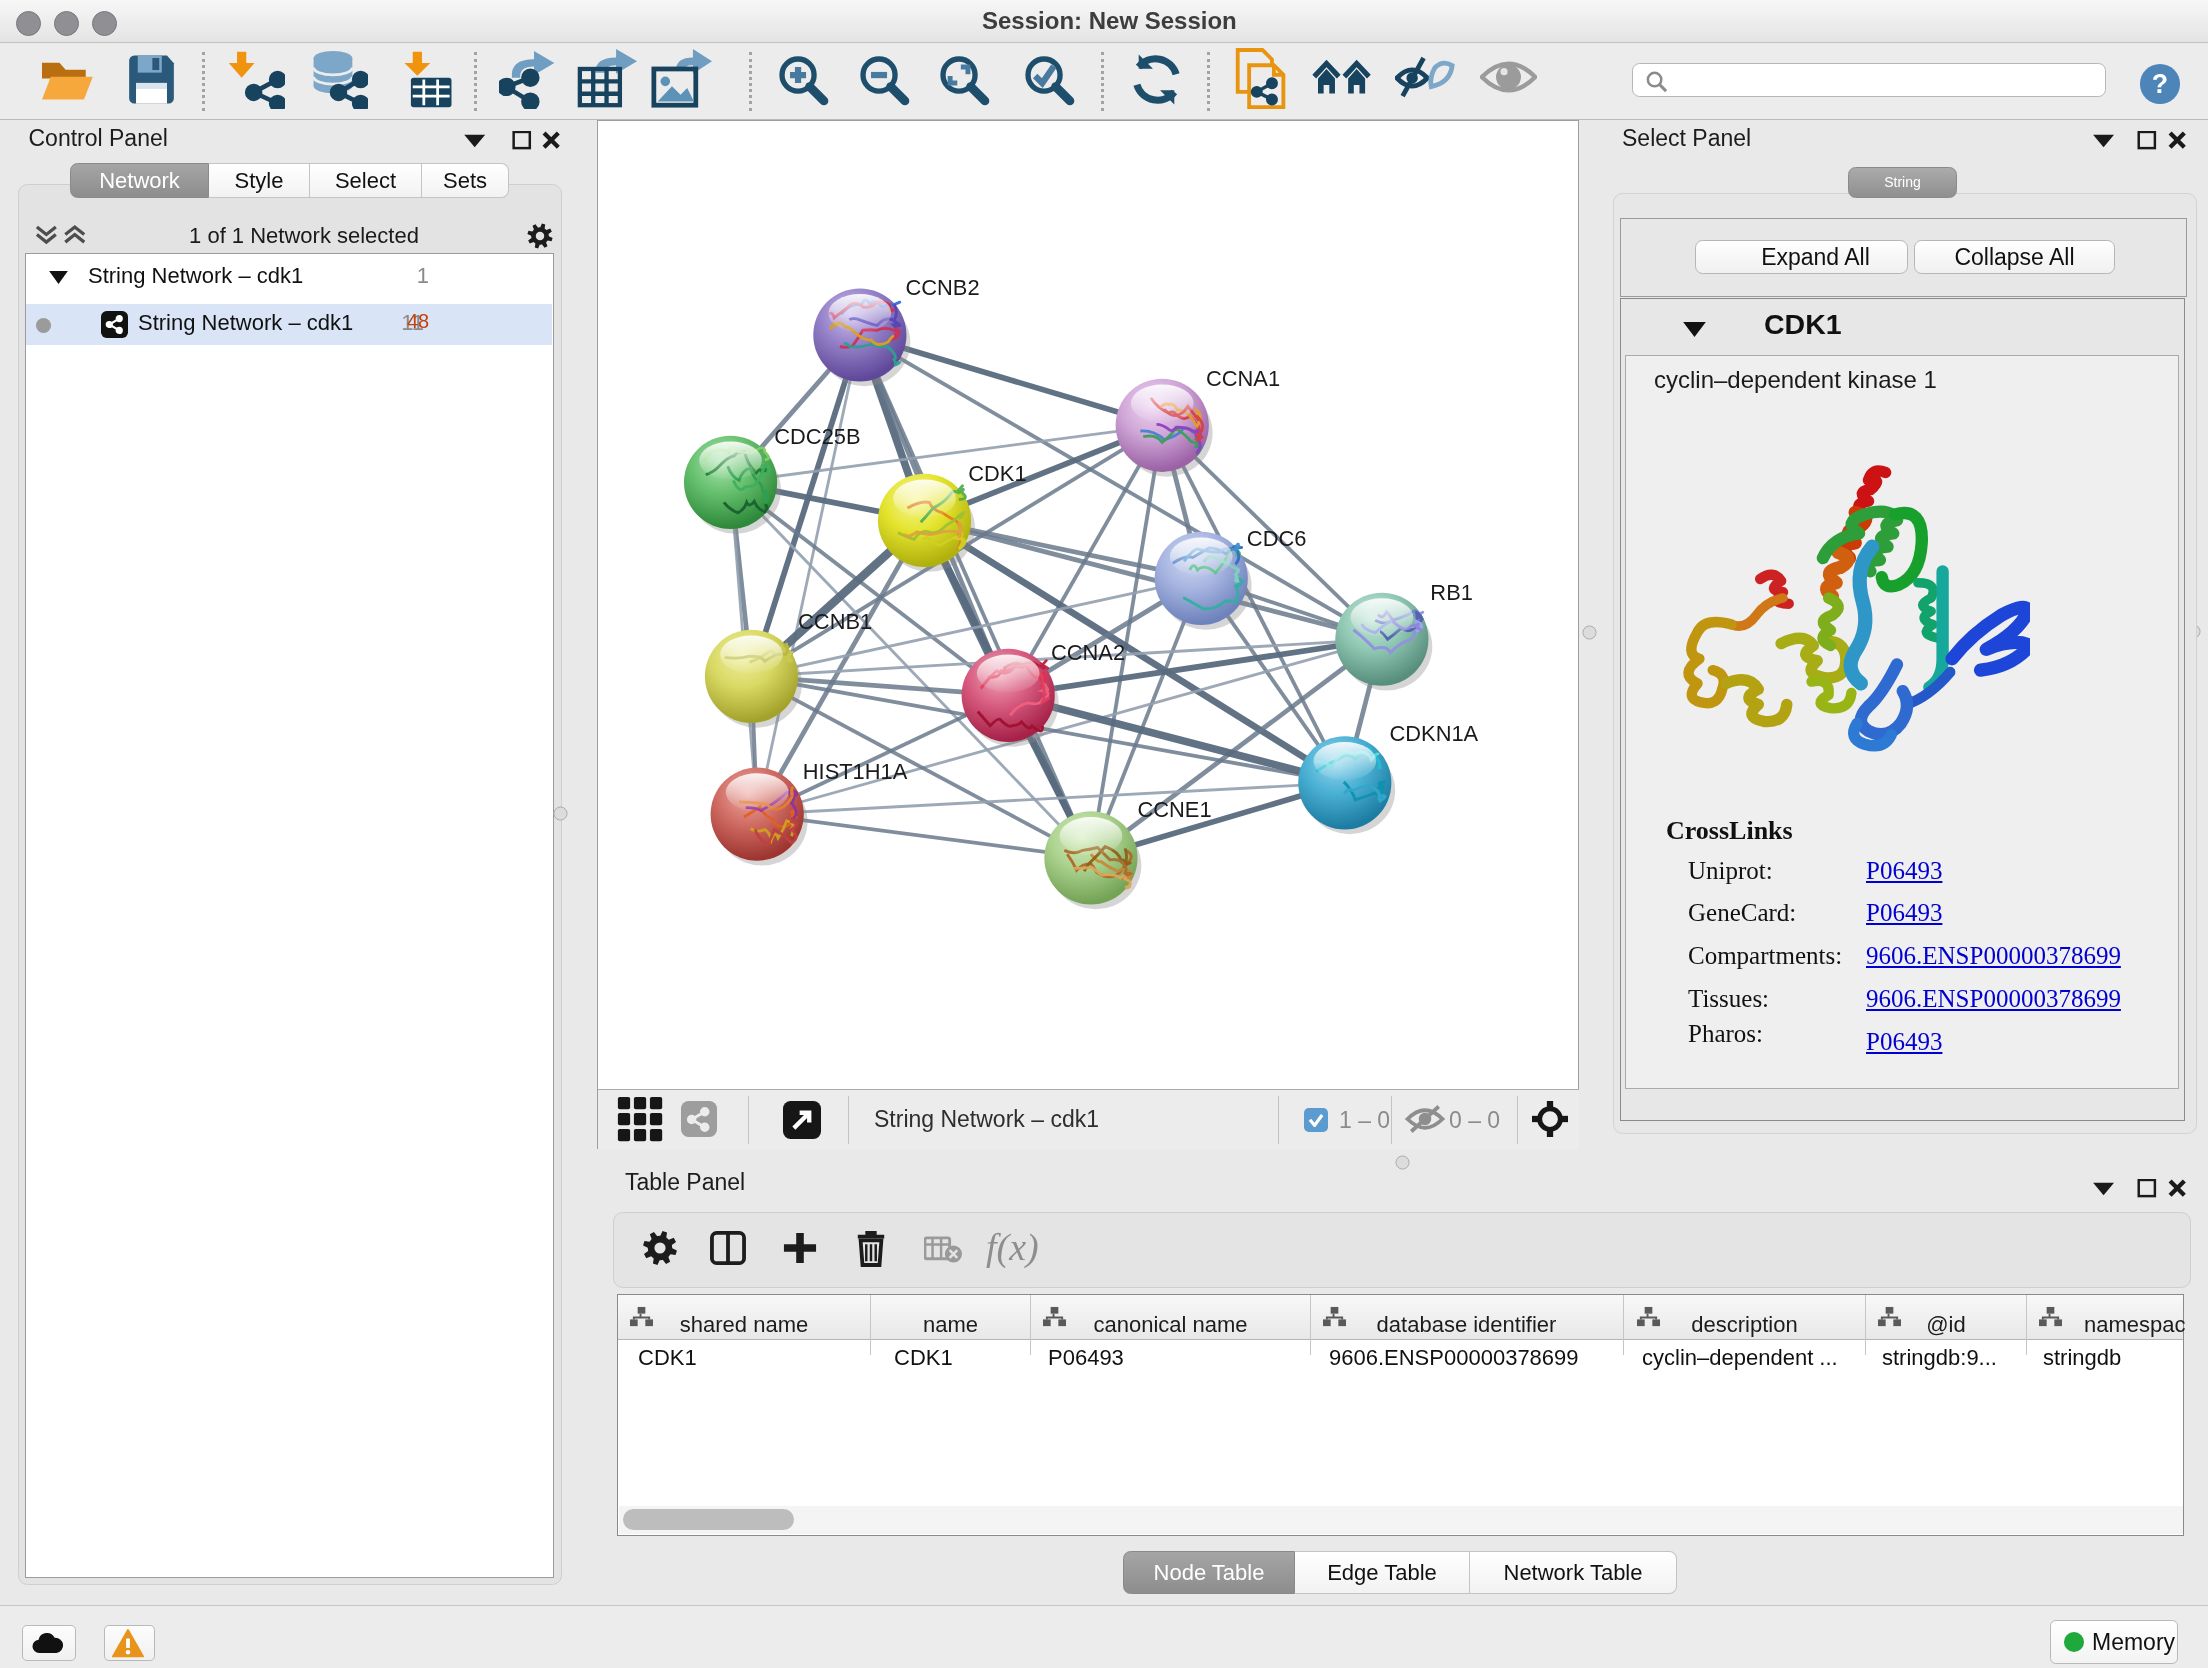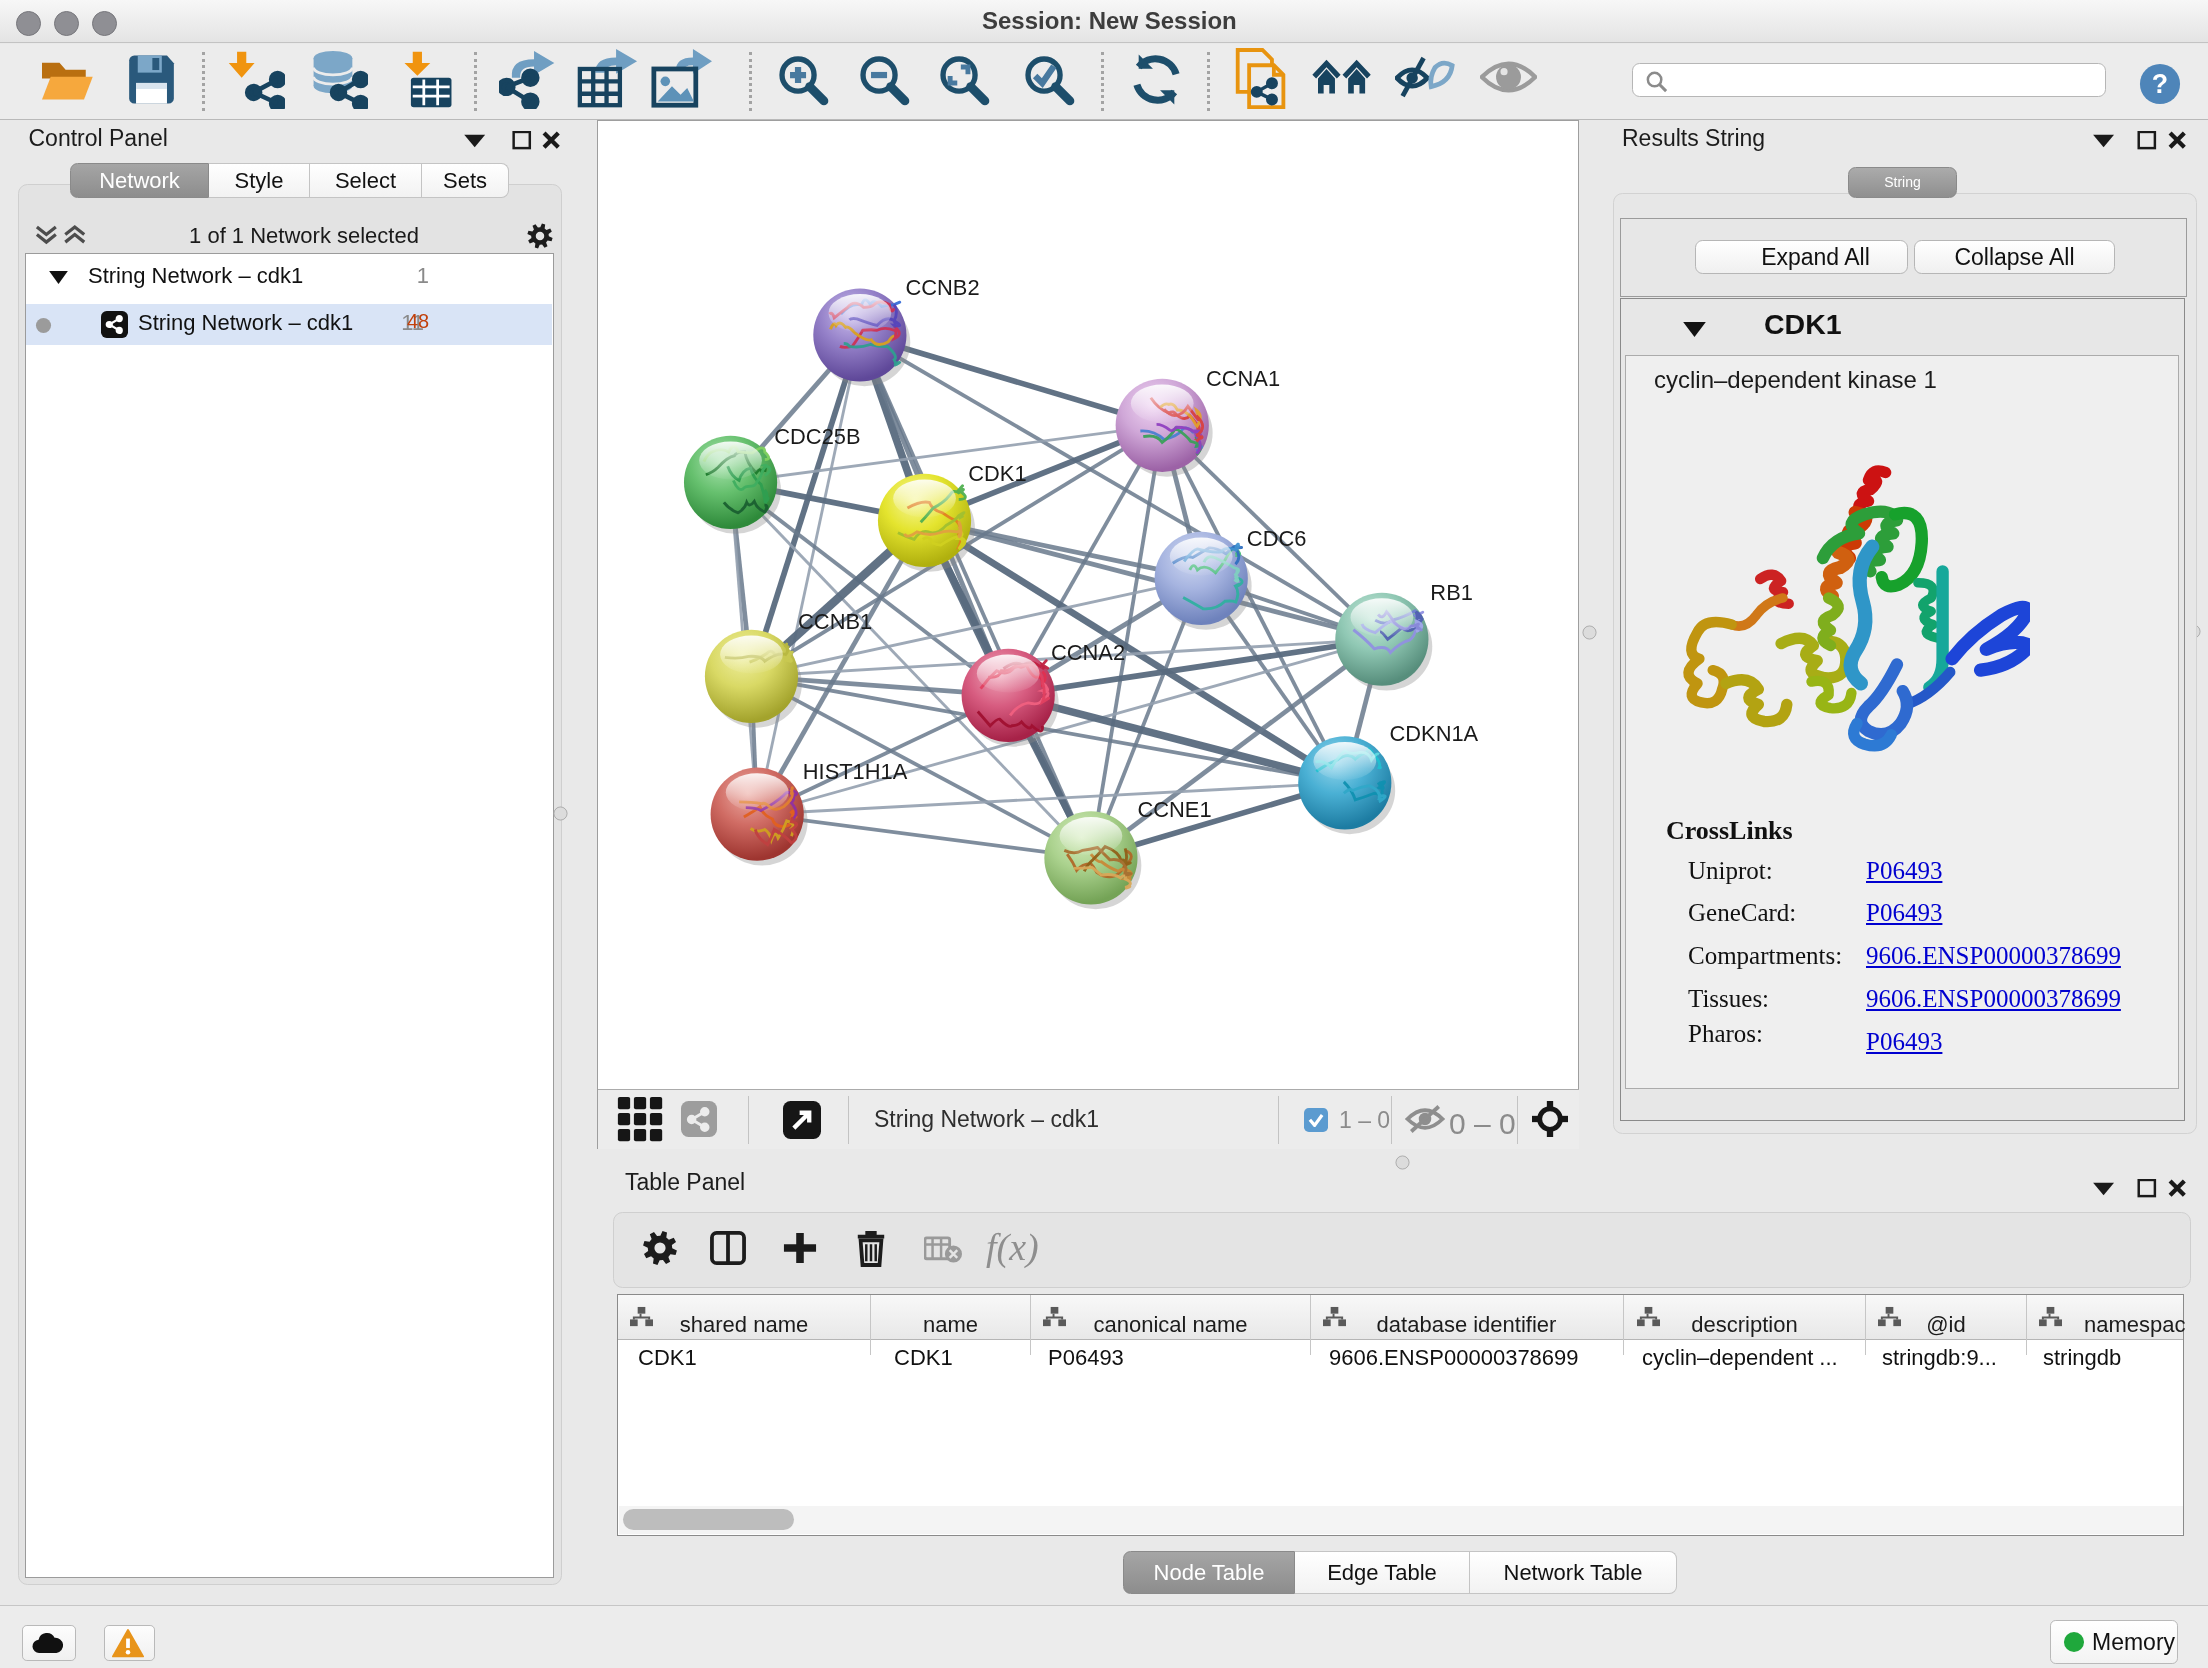--- a/index.html
+++ b/index.html
@@ -536,34 +536,34 @@
   <svg class="abs" style="left:710px;top:23px;" width="16" height="14.3" viewBox="0 0 17 15">
       <path d="M2 7 l5 6 L15 2" fill="none" stroke="#fff" stroke-width="3.4"></path>
     </svg>
   <div class="abs" style="left:741px;top:17px;font-size:23px;color:#8b8b8b;">1 – 0</div>
   <div class="abs" style="left:793px;top:5.7px;height:48px;border-left:1px solid #c3c3c3;"></div>
   <svg class="abs" style="left:807px;top:14.3px;" width="40" height="30" viewBox="0 0 64 48">
     <path d="M4 24 Q32 -4 60 24 Q32 52 4 24 z" fill="none" stroke="#8e8e8e" stroke-width="6"></path>
     <circle cx="32" cy="24" r="10" fill="#8e8e8e"></circle>
     <path d="M10 44 L54 4" stroke="#8e8e8e" stroke-width="6"></path>
   </svg>
-  <div class="abs" style="left:851px;top:17px;font-size:30px;color:#8b8b8b;">0 – 0</div>
+  <div class="abs" style="left:851px;top:17px;font-size:23px;color:#8b8b8b;">0 – 0</div>
   <div class="abs" style="left:919px;top:5.7px;height:48px;border-left:1px solid #c3c3c3;"></div>
   <svg class="abs" style="left:934px;top:11.4px;" width="36" height="36" viewBox="0 0 40 40">
     <circle cx="20" cy="20" r="11.5" fill="none" stroke="#161616" stroke-width="5.5"></circle>
     <g fill="#161616">
       <rect x="16.5" y="0" width="7" height="9"></rect>
         <rect x="16.5" y="31" width="7" height="9"></rect>
       <rect x="0" y="16.5" width="9" height="7"></rect>
         <rect x="31" y="16.5" width="9" height="7"></rect>
     </g>
   </svg>
 </div>
 
-<div class="abs ptitle" style="left:1622px;top:125px;">Results String</div>
+<div class="abs ptitle" style="left:1622px;top:125px;">Select Panel</div>
 <svg class="abs" style="left:2093px;top:131px;" width="100" height="19" viewBox="0 0 105 20">
   <path d="M0 4 h22 l-11 13 z" fill="#1a1a1a"></path>
   <rect x="48" y="1" width="17" height="17" fill="none" stroke="#1a1a1a" stroke-width="2.6"></rect>
   <path d="M81 2 L96 17 M96 2 L81 17" stroke="#1a1a1a" stroke-width="4.5"></path>
 </svg>
 <div class="abs" style="left:1613px;top:193px;width:582px;height:939px;background:#e7e7e7;border:1px solid #d2d2d2;border-radius:9.5px;"></div>
 <div class="abs" style="left:1848px;top:167px;width:107px;height:28.5px;background:linear-gradient(#ababab,#8f8f8f);border:1px solid #8a8a8a;border-radius:7.6px;color:#fff;font-size:14px;text-align:center;line-height:28.5px;">String</div>
 <div class="abs" style="left:1620px;top:218px;width:565px;height:77px;border:1px solid #9b9b9b;"></div>
 <div class="abs" style="left:1695px;top:240px;width:183px;height:32px;background:linear-gradient(#ffffff,#f0f0f0);border:1px solid #b6b6b6;border-radius:7.6px;font-size:23px;color:#111;text-align:center;line-height:32px;padding-left:28px;">Expand All</div>
 <div class="abs" style="left:1914px;top:240px;width:199px;height:32px;background:linear-gradient(#ffffff,#f0f0f0);border:1px solid #b6b6b6;border-radius:7.6px;font-size:23px;color:#111;text-align:center;line-height:32px;">Collapse All</div>

